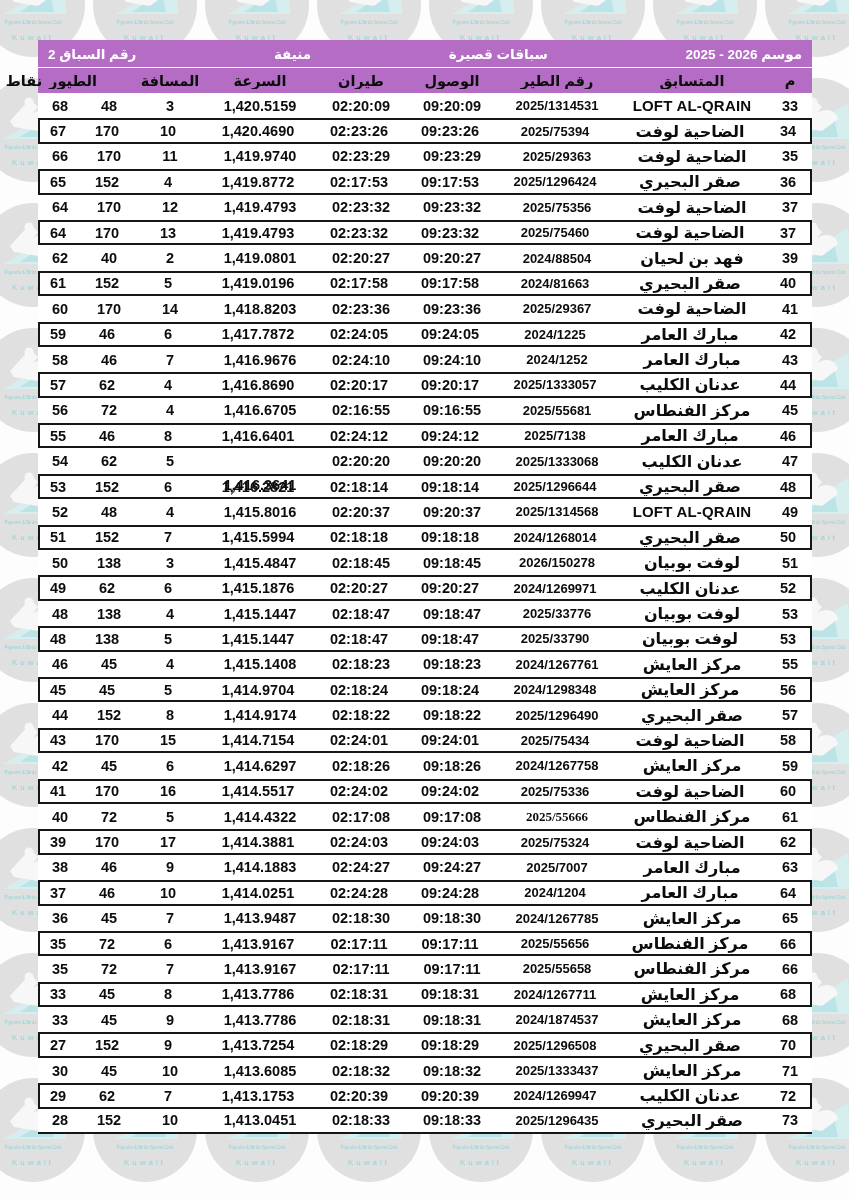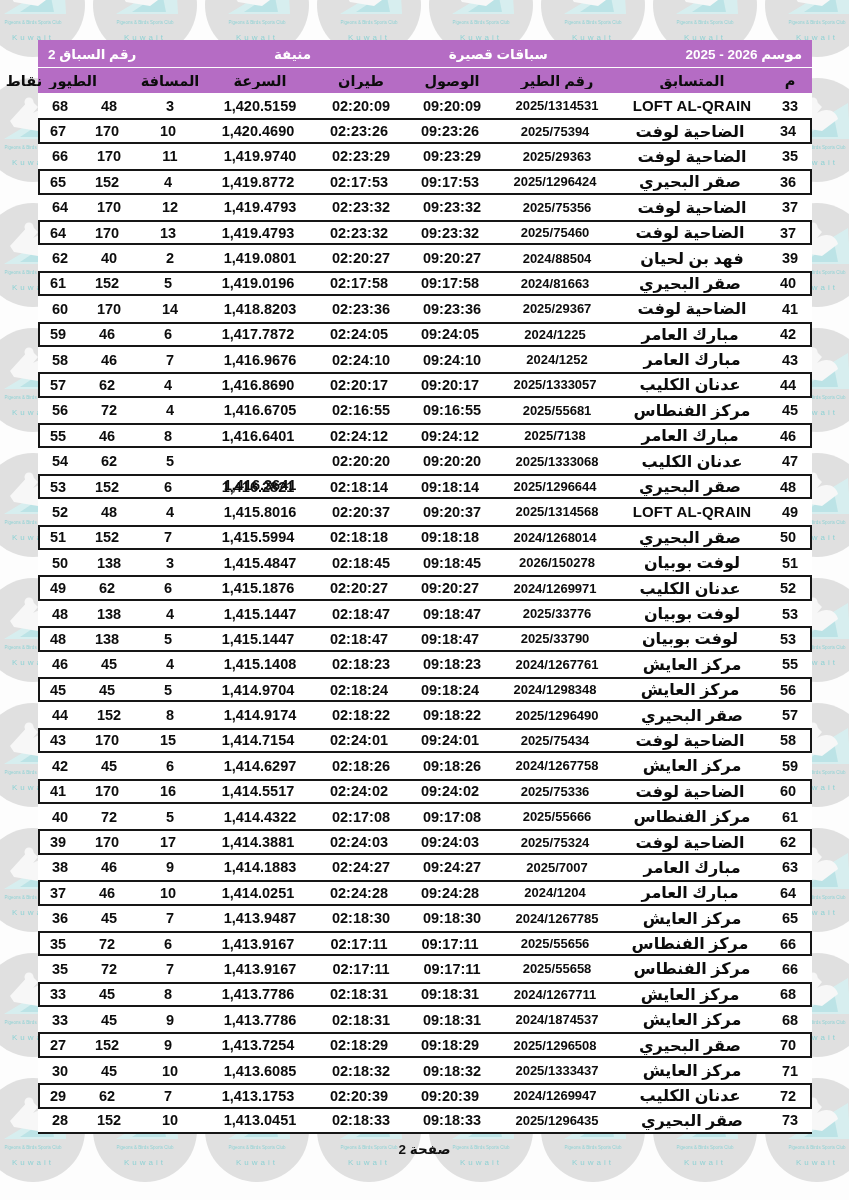--- a/index.html
+++ b/index.html
@@ -1088,21 +1088,21 @@
           <div class="cell arrival" style="width: 92px;">09:24:02</div>
           <div class="cell flight" style="width: 90px;">02:24:02</div>
           <div class="cell speed" style="width: 112px;">1,414.5517</div>
           <div class="cell distance" style="width: 68px;">16</div>
           <div class="cell birds" style="width: 54px;">170</div>
           <div class="cell points" style="width: 44px;">41</div>
         </div>
         <div class="row">
           <div class="cell rank" style="width: 44px;">61</div>
           <div class="cell competitor" style="width: 152px;">مركز الفنطاس</div>
-          <div class="cell ring" style="width: 118px;">2025/55666</div>
+          <div class="cell ring" style="width: 118px; font-family: Liberation Serif, serif;">2025/55666</div>
           <div class="cell arrival" style="width: 92px;">09:17:08</div>
           <div class="cell flight" style="width: 90px;">02:17:08</div>
           <div class="cell speed" style="width: 112px;">1,414.4322</div>
           <div class="cell distance" style="width: 68px;">5</div>
           <div class="cell birds" style="width: 54px;">72</div>
           <div class="cell points" style="width: 44px;">40</div>
         </div>
         <div class="row boxed">
           <div class="cell rank" style="width: 44px;">62</div>
           <div class="cell competitor" style="width: 152px;">الضاحية لوفت</div>
@@ -1232,15 +1232,14 @@
           <div class="cell flight" style="width: 90px;">02:18:33</div>
           <div class="cell speed" style="width: 112px;">1,413.0451</div>
           <div class="cell distance" style="width: 68px;">10</div>
           <div class="cell birds" style="width: 54px;">152</div>
           <div class="cell points" style="width: 44px;">28</div>
         </div>
       </div>
 
   </div>
 
-  <div class="footer">صفحة 2</div>
 
 </div>
 
 </body></html>

